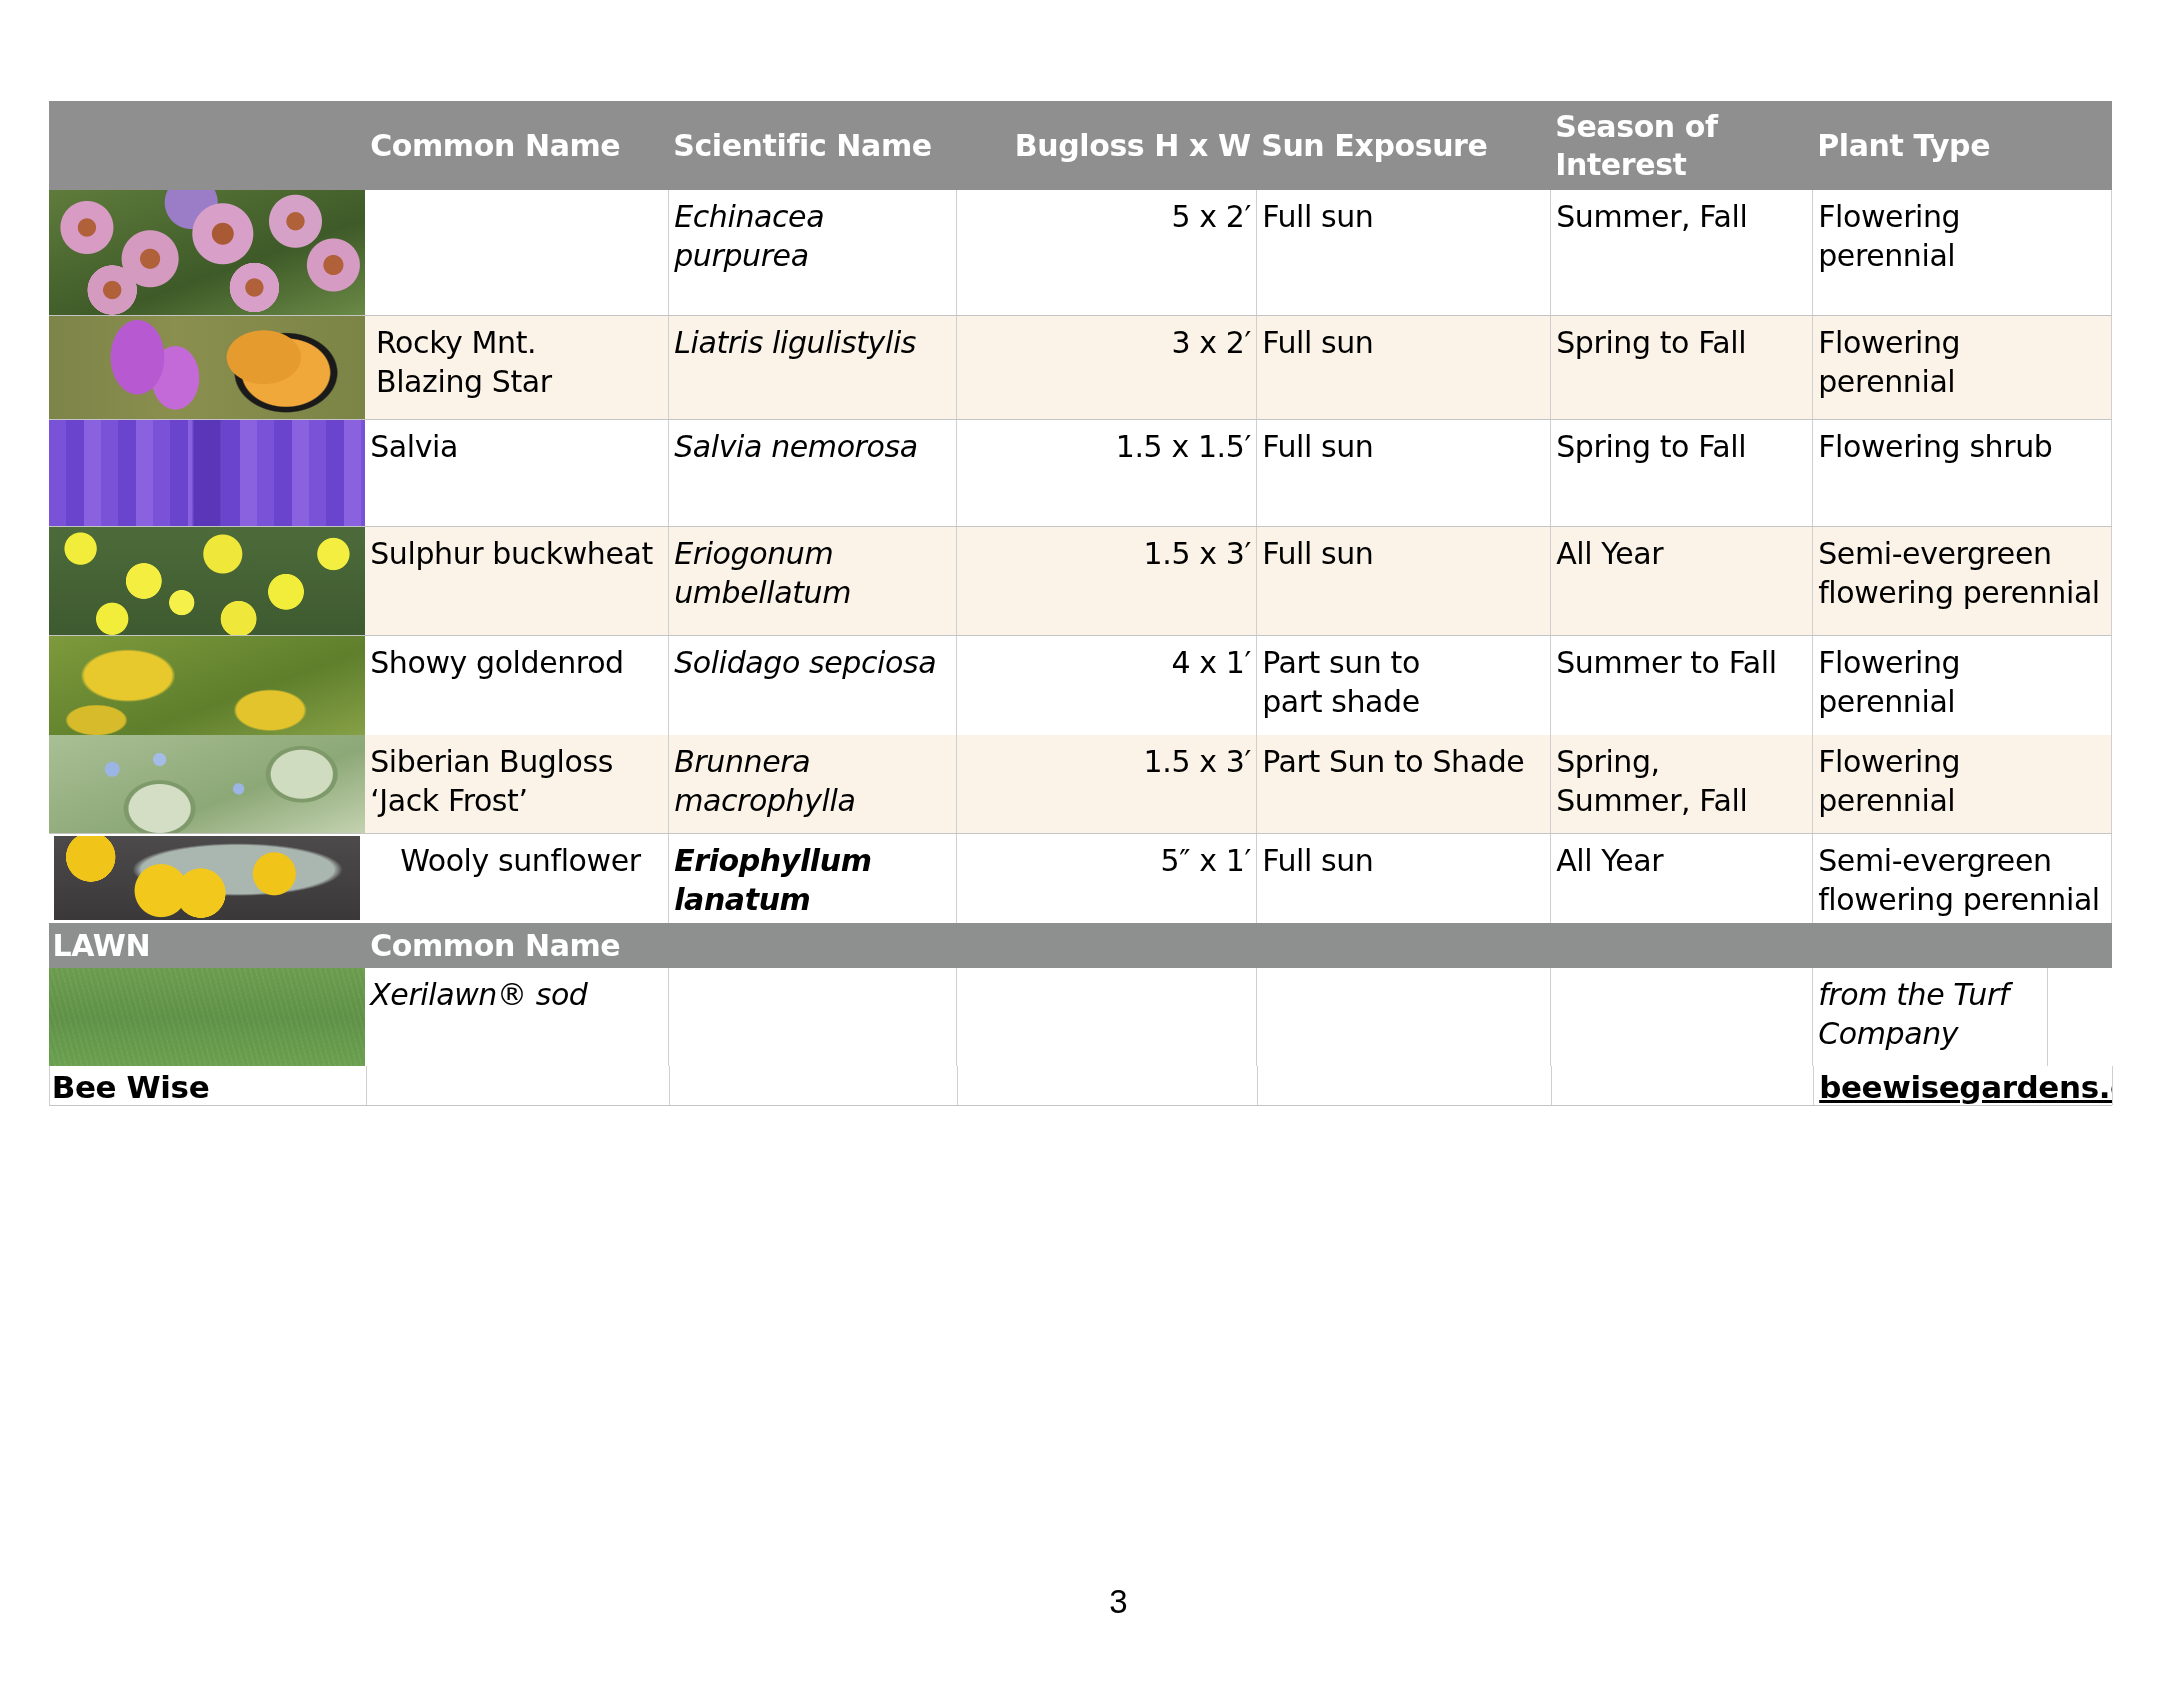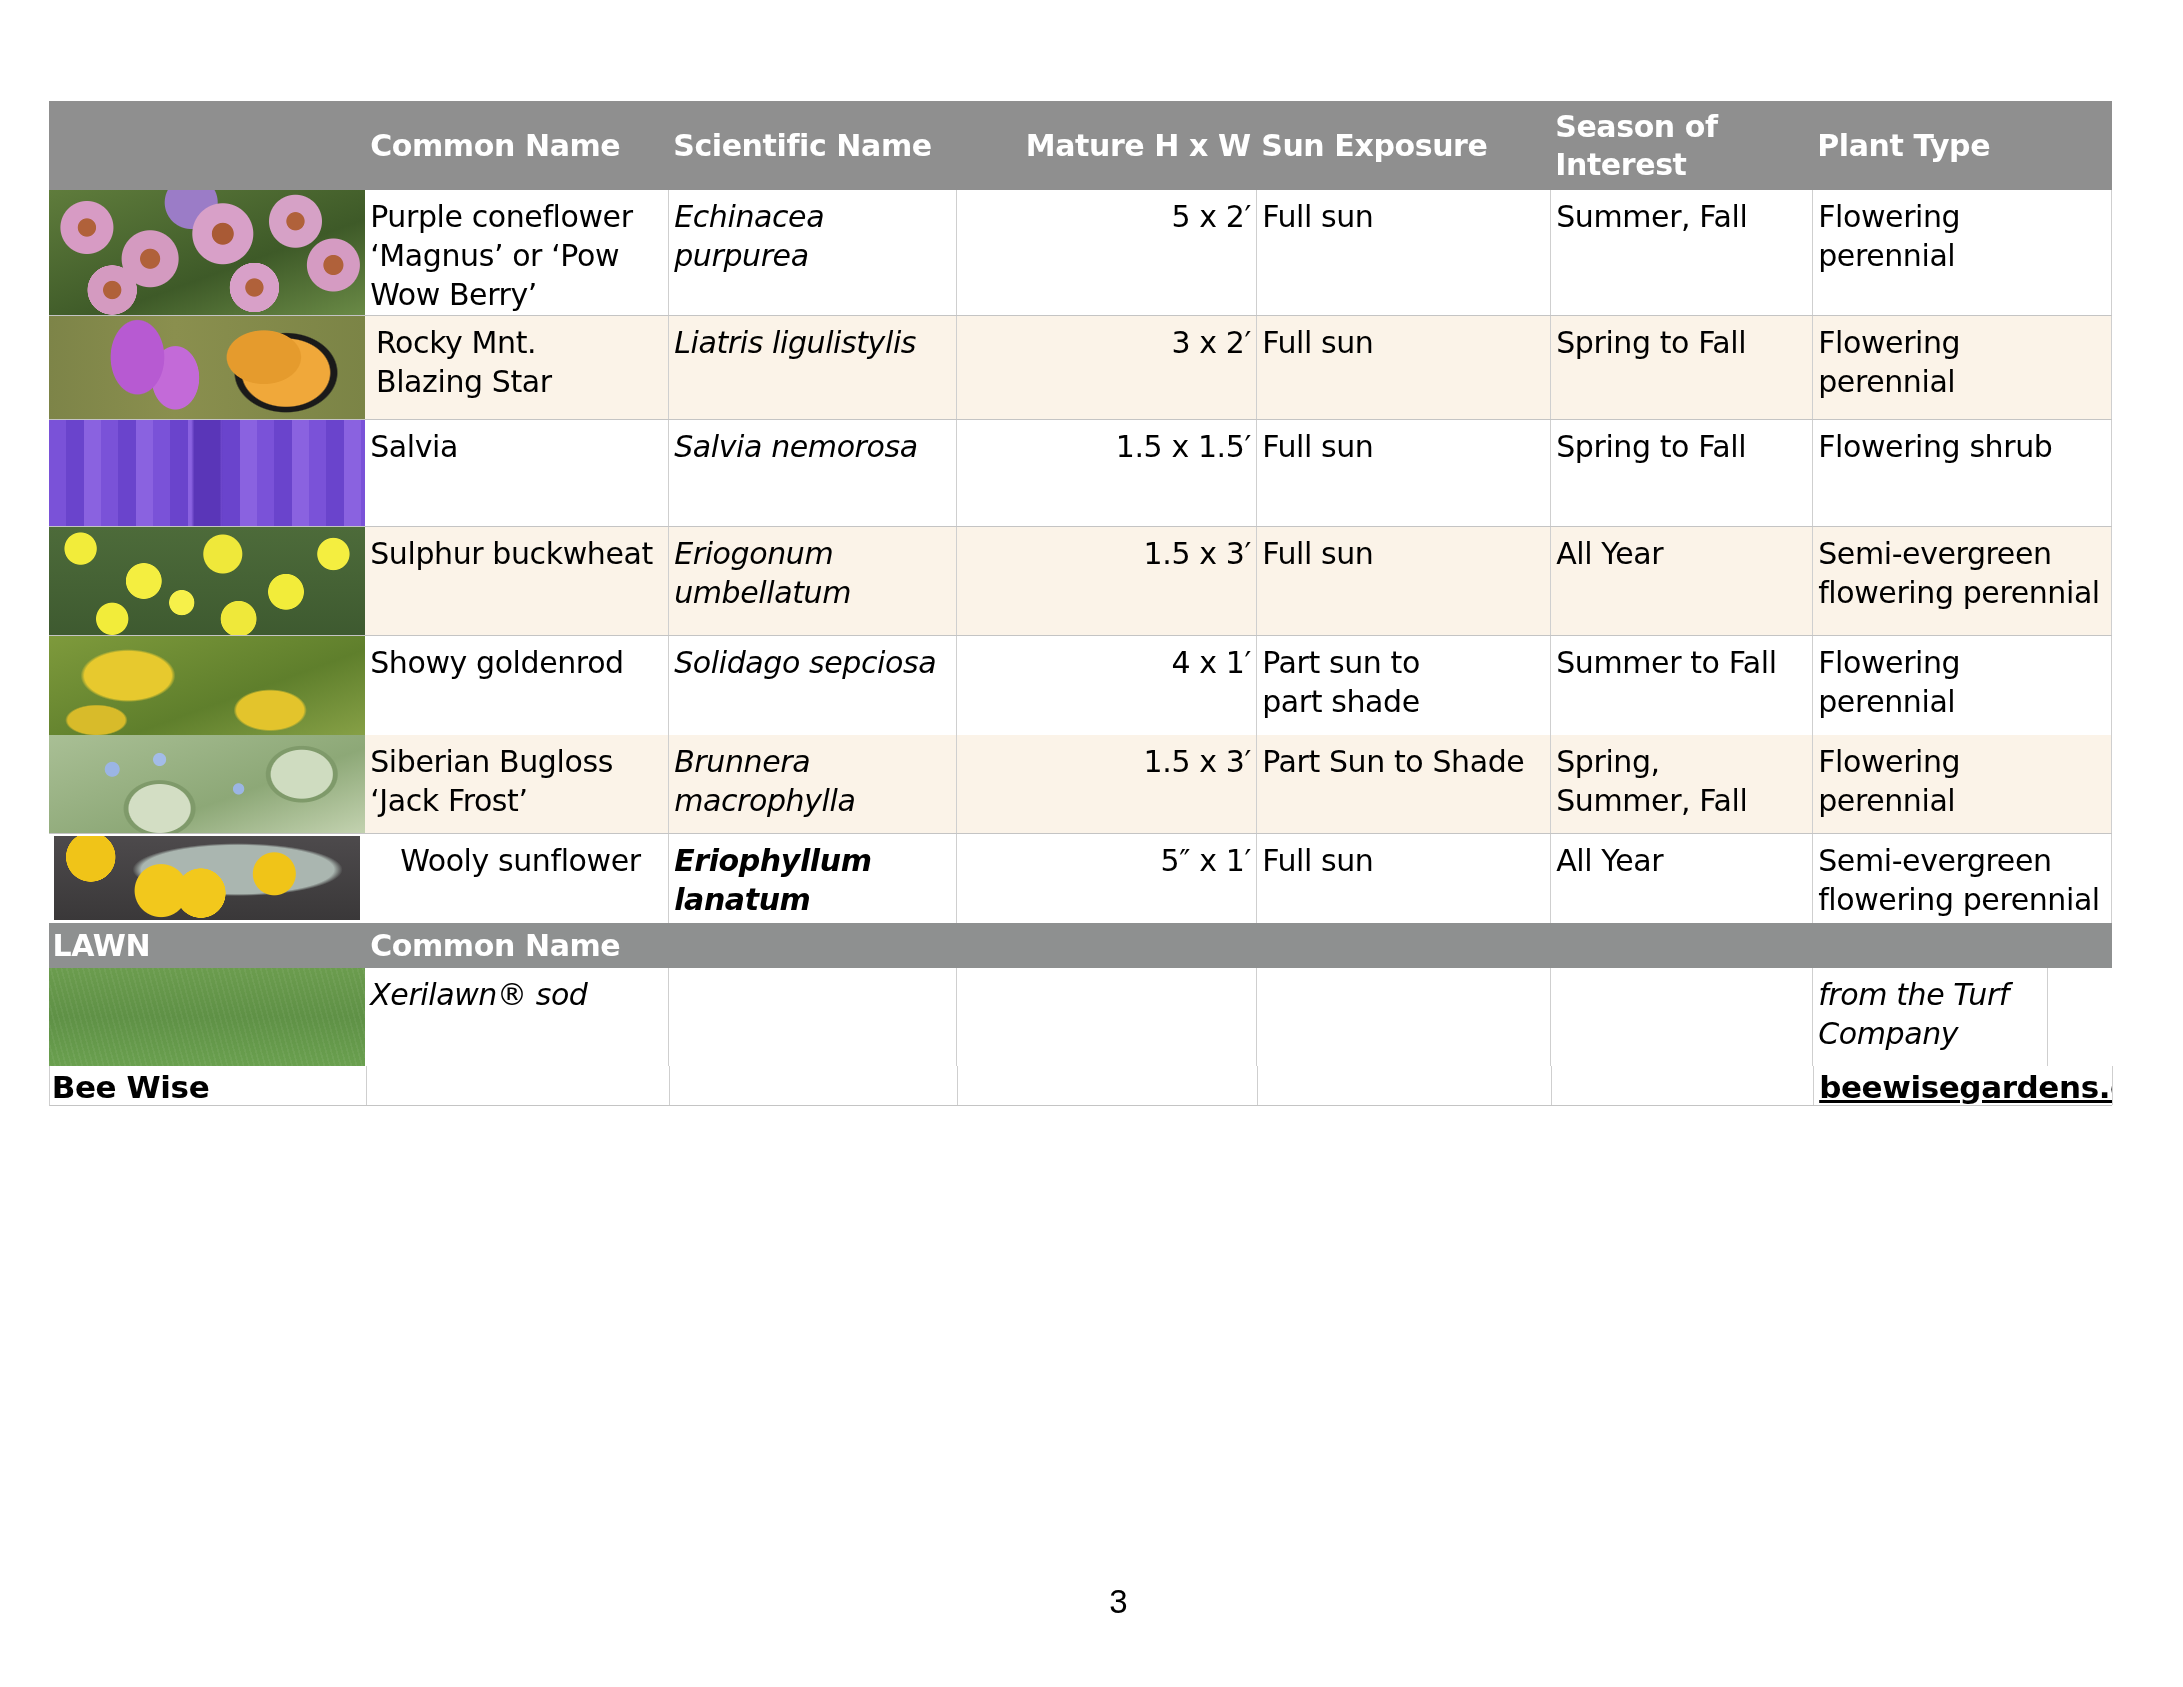--- a/index.html
+++ b/index.html
@@ -81,29 +81,28 @@
 </style>
 </head>
 <body>
 
 <div class="tbl">
 
   <div class="row hdr" style="top:101px;height:89px;">
     <div class="cell" style="left:0;width:316px;"></div>
     <div class="cell" style="left:316px;width:303px;">Common Name</div>
     <div class="cell" style="left:619px;width:288px;">Scientific Name</div>
-    <div class="cell right" style="left:907px;width:300px;">Mature H x W</div>
+    <div class="cell right" style="left:907px;width:300px;">Bugloss H x W</div>
     <div class="cell" style="left:1207px;width:293px;">Sun Exposure</div>
     <div class="cell" style="left:1501px;width:183px;line-height:38px;">Season of Interest</div>
     <div class="cell" style="left:1763px;width:300px;">Plant Type</div>
   </div>
 
   <div class="row plain b" style="top:190px;height:126px;">
     <div class="img ph-cone"></div>
-    <div class="cell" style="left:316px;width:303px;">Purple coneflower ‘Magnus’ or ‘Pow Wow Berry’</div>
     <div class="cell it vl" style="left:619px;width:288px;">Echinacea purpurea</div>
     <div class="cell right vl" style="left:907px;width:300px;">5 x 2′</div>
     <div class="cell vl" style="left:1207px;width:293px;">Full sun</div>
     <div class="cell vl" style="left:1501px;width:262px;">Summer, Fall</div>
     <div class="cell vl" style="left:1763px;width:300px;border-right:1.3px solid #cfcfcf;">Flowering perennial</div>
   </div>
 
   <div class="row alt b" style="top:316px;height:104px;">
     <div class="img ph-liatris"></div>
     <div class="cell" style="left:316px;width:288px;padding-left:11px;">Rocky Mnt. Blazing Star</div>

